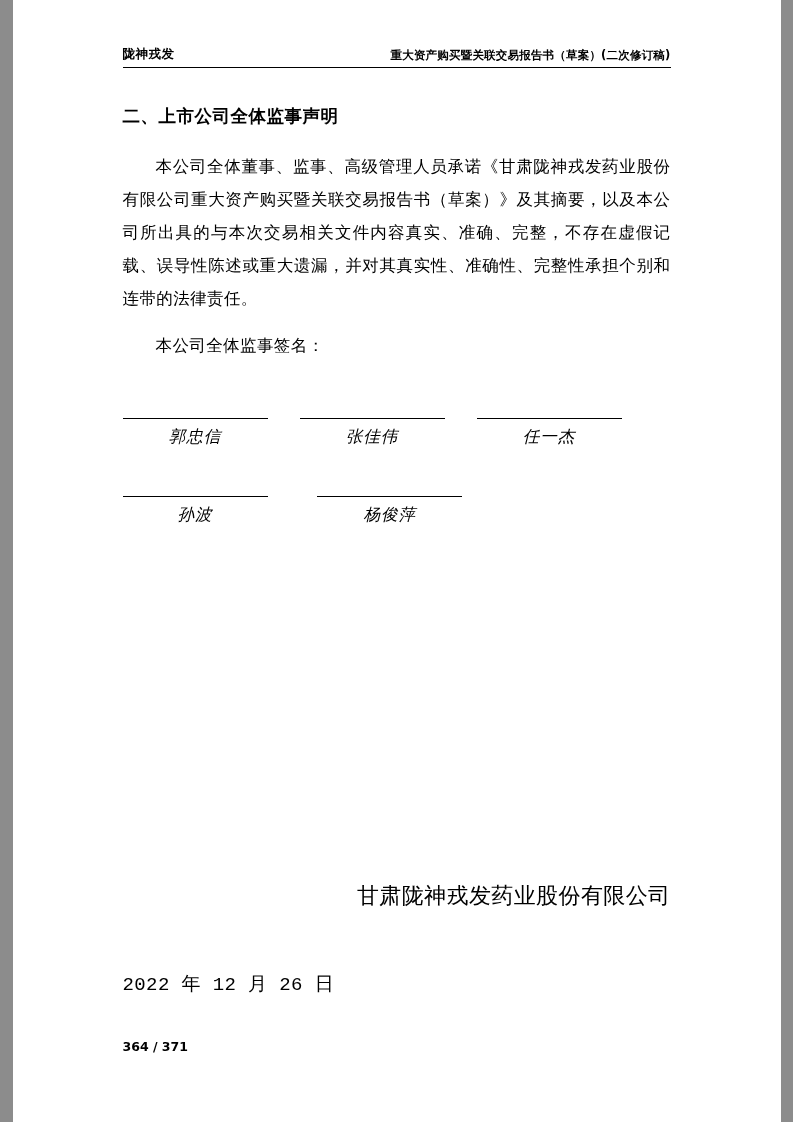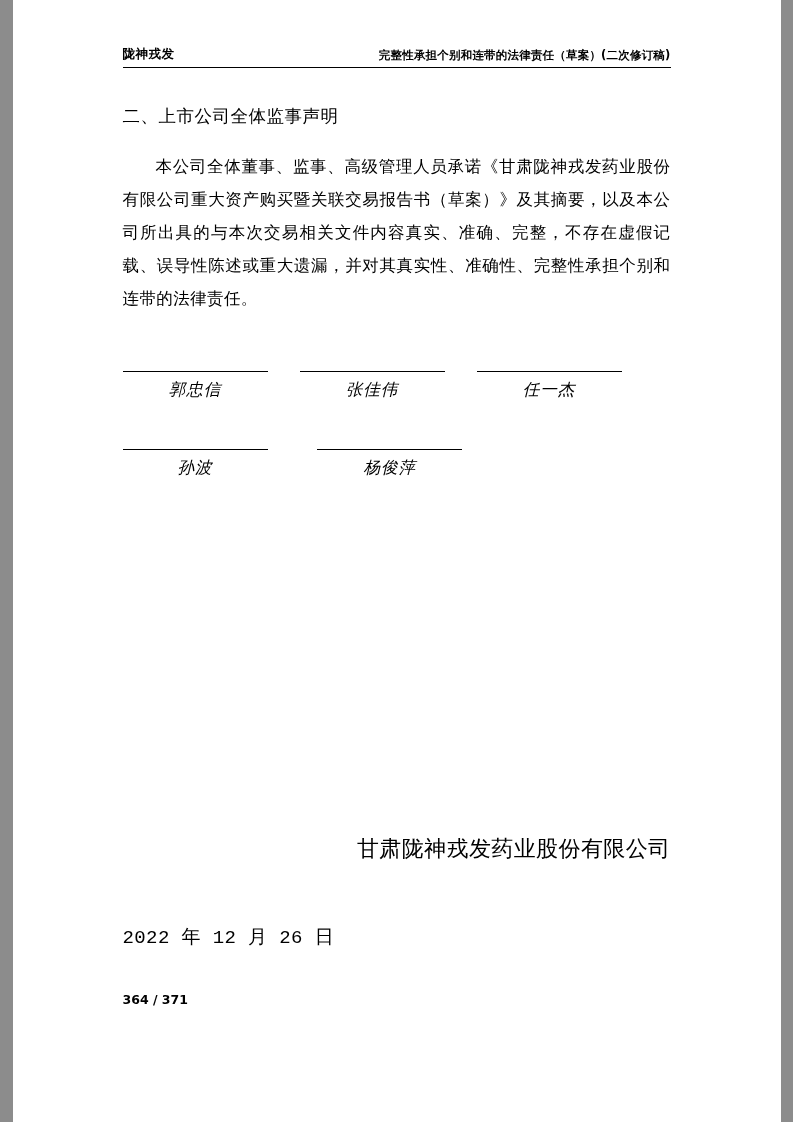--- a/index.html
+++ b/index.html
@@ -42,21 +42,21 @@
     font-family: "DejaVu Sans", "Liberation Sans", sans-serif;
     font-size: 11.5px;
     font-weight: bold;
     letter-spacing: 0.2px;
   }
   
   .section-heading {
     margin-top: 36px;
     font-family: "DejaVu Sans", "Liberation Sans", sans-serif;
     font-size: 17.5px;
-    font-weight: normal;
+    font-weight: bold;
     letter-spacing: 0.5px;
   }
   
   .para {
     margin-top: 22px;
     font-size: 16.5px;
     line-height: 2.0;
     text-align: justify;
     text-justify: inter-ideograph;
     text-indent: 2em;
@@ -117,27 +117,28 @@
   }
 </style>
 </head>
 <body>
 
 <div class="page">
   <div class="content">
 
     <div class="header">
       <div class="header-left">陇神戎发</div>
-      <div class="header-right">完整性承担个别和连带的法律责任（草案）(二次修订稿)</div>
+      <div class="header-right">重大资产购买暨关联交易报告书（草案）(二次修订稿)</div>
     </div>
 
     <div class="section-heading">二、上市公司全体监事声明</div>
 
     <div class="para">本公司全体董事、监事、高级管理人员承诺《甘肃陇神戎发药业股份有限公司重大资产购买暨关联交易报告书（草案）》及其摘要，以及本公司所出具的与本次交易相关文件内容真实、准确、完整，不存在虚假记载、误导性陈述或重大遗漏，并对其真实性、准确性、完整性承担个别和连带的法律责任。</div>
 
+    <div class="para para-tight">本公司全体监事签名：</div>
 
     <div class="sig-block">
       <div class="sig-row">
         <div class="sig-cell">
           <div class="rule"></div>
           <div class="name">郭忠信</div>
         </div>
         <div class="sig-cell">
           <div class="rule"></div>
           <div class="name">张佳伟</div>

